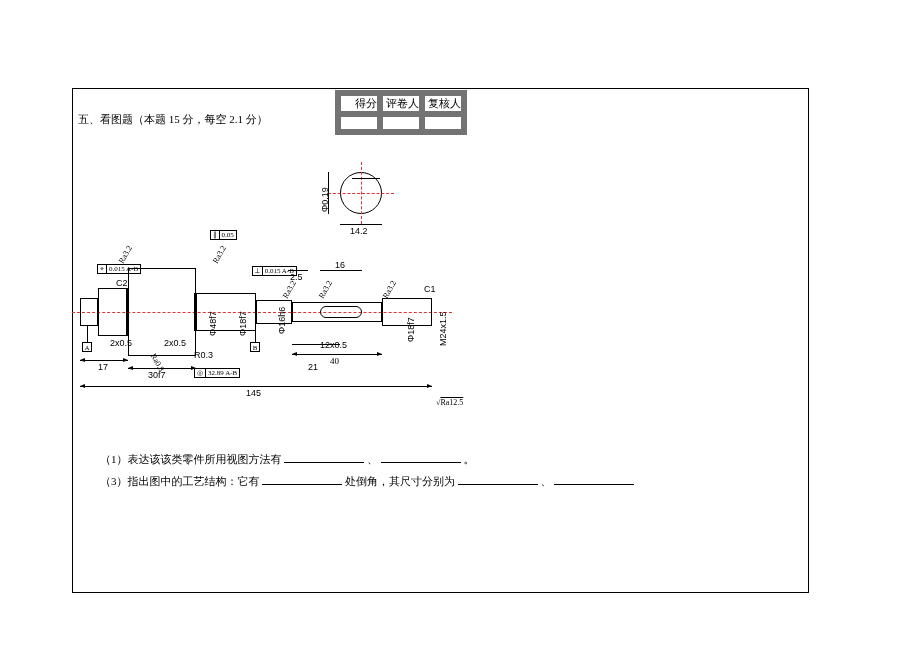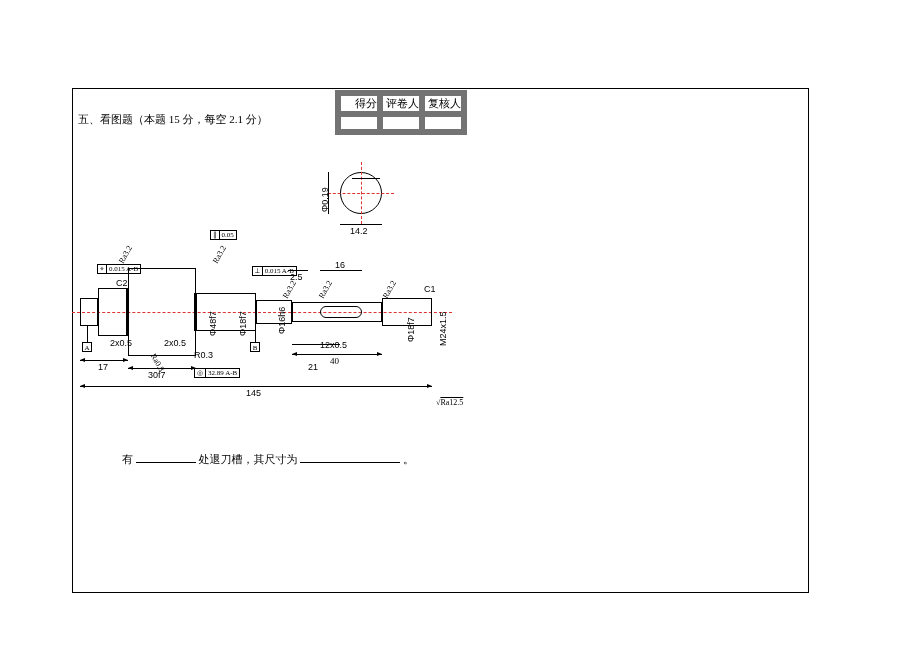--- a/index.html
+++ b/index.html
@@ -157,20 +157,28 @@
   <div class="dim" style="top:196px; left:228px;margin-top:16px;">21</div>
 
   <div class="thin-h" style="top:120px; left:240px; width:42px;"></div>
   <div class="dim" style="top:110px; left:255px;">16</div>
 
   <div class="thin-h" style="top:120px; left:208px; width:20px;"></div>
   <div class="dim" style="top:122px; left:210px;">2.5</div>
 </div>
 
 <div class="questions">
-  <div style="padding-left:22px;">
-    <span>有</span>
-    <span class="blank"></span>
-    <span> 处退刀槽，其尺寸为</span>
-    <span class="blank w100"></span>
+  <div>
+    <span>（1）表达该该类零件所用视图方法有</span>
+    <span class="blank w80"></span>
+    <span>、</span>
+    <span class="blank w80"></span>
     <span>。</span>
+  </div>
+  <div>
+    <span>（3）指出图中的工艺结构：它有</span>
+    <span class="blank w80"></span>
+    <span>处倒角，其尺寸分别为</span>
+    <span class="blank w80"></span>
+    <span>、</span>
+    <span class="blank w80"></span>
   </div>
 </div>
 
 </body></html>

